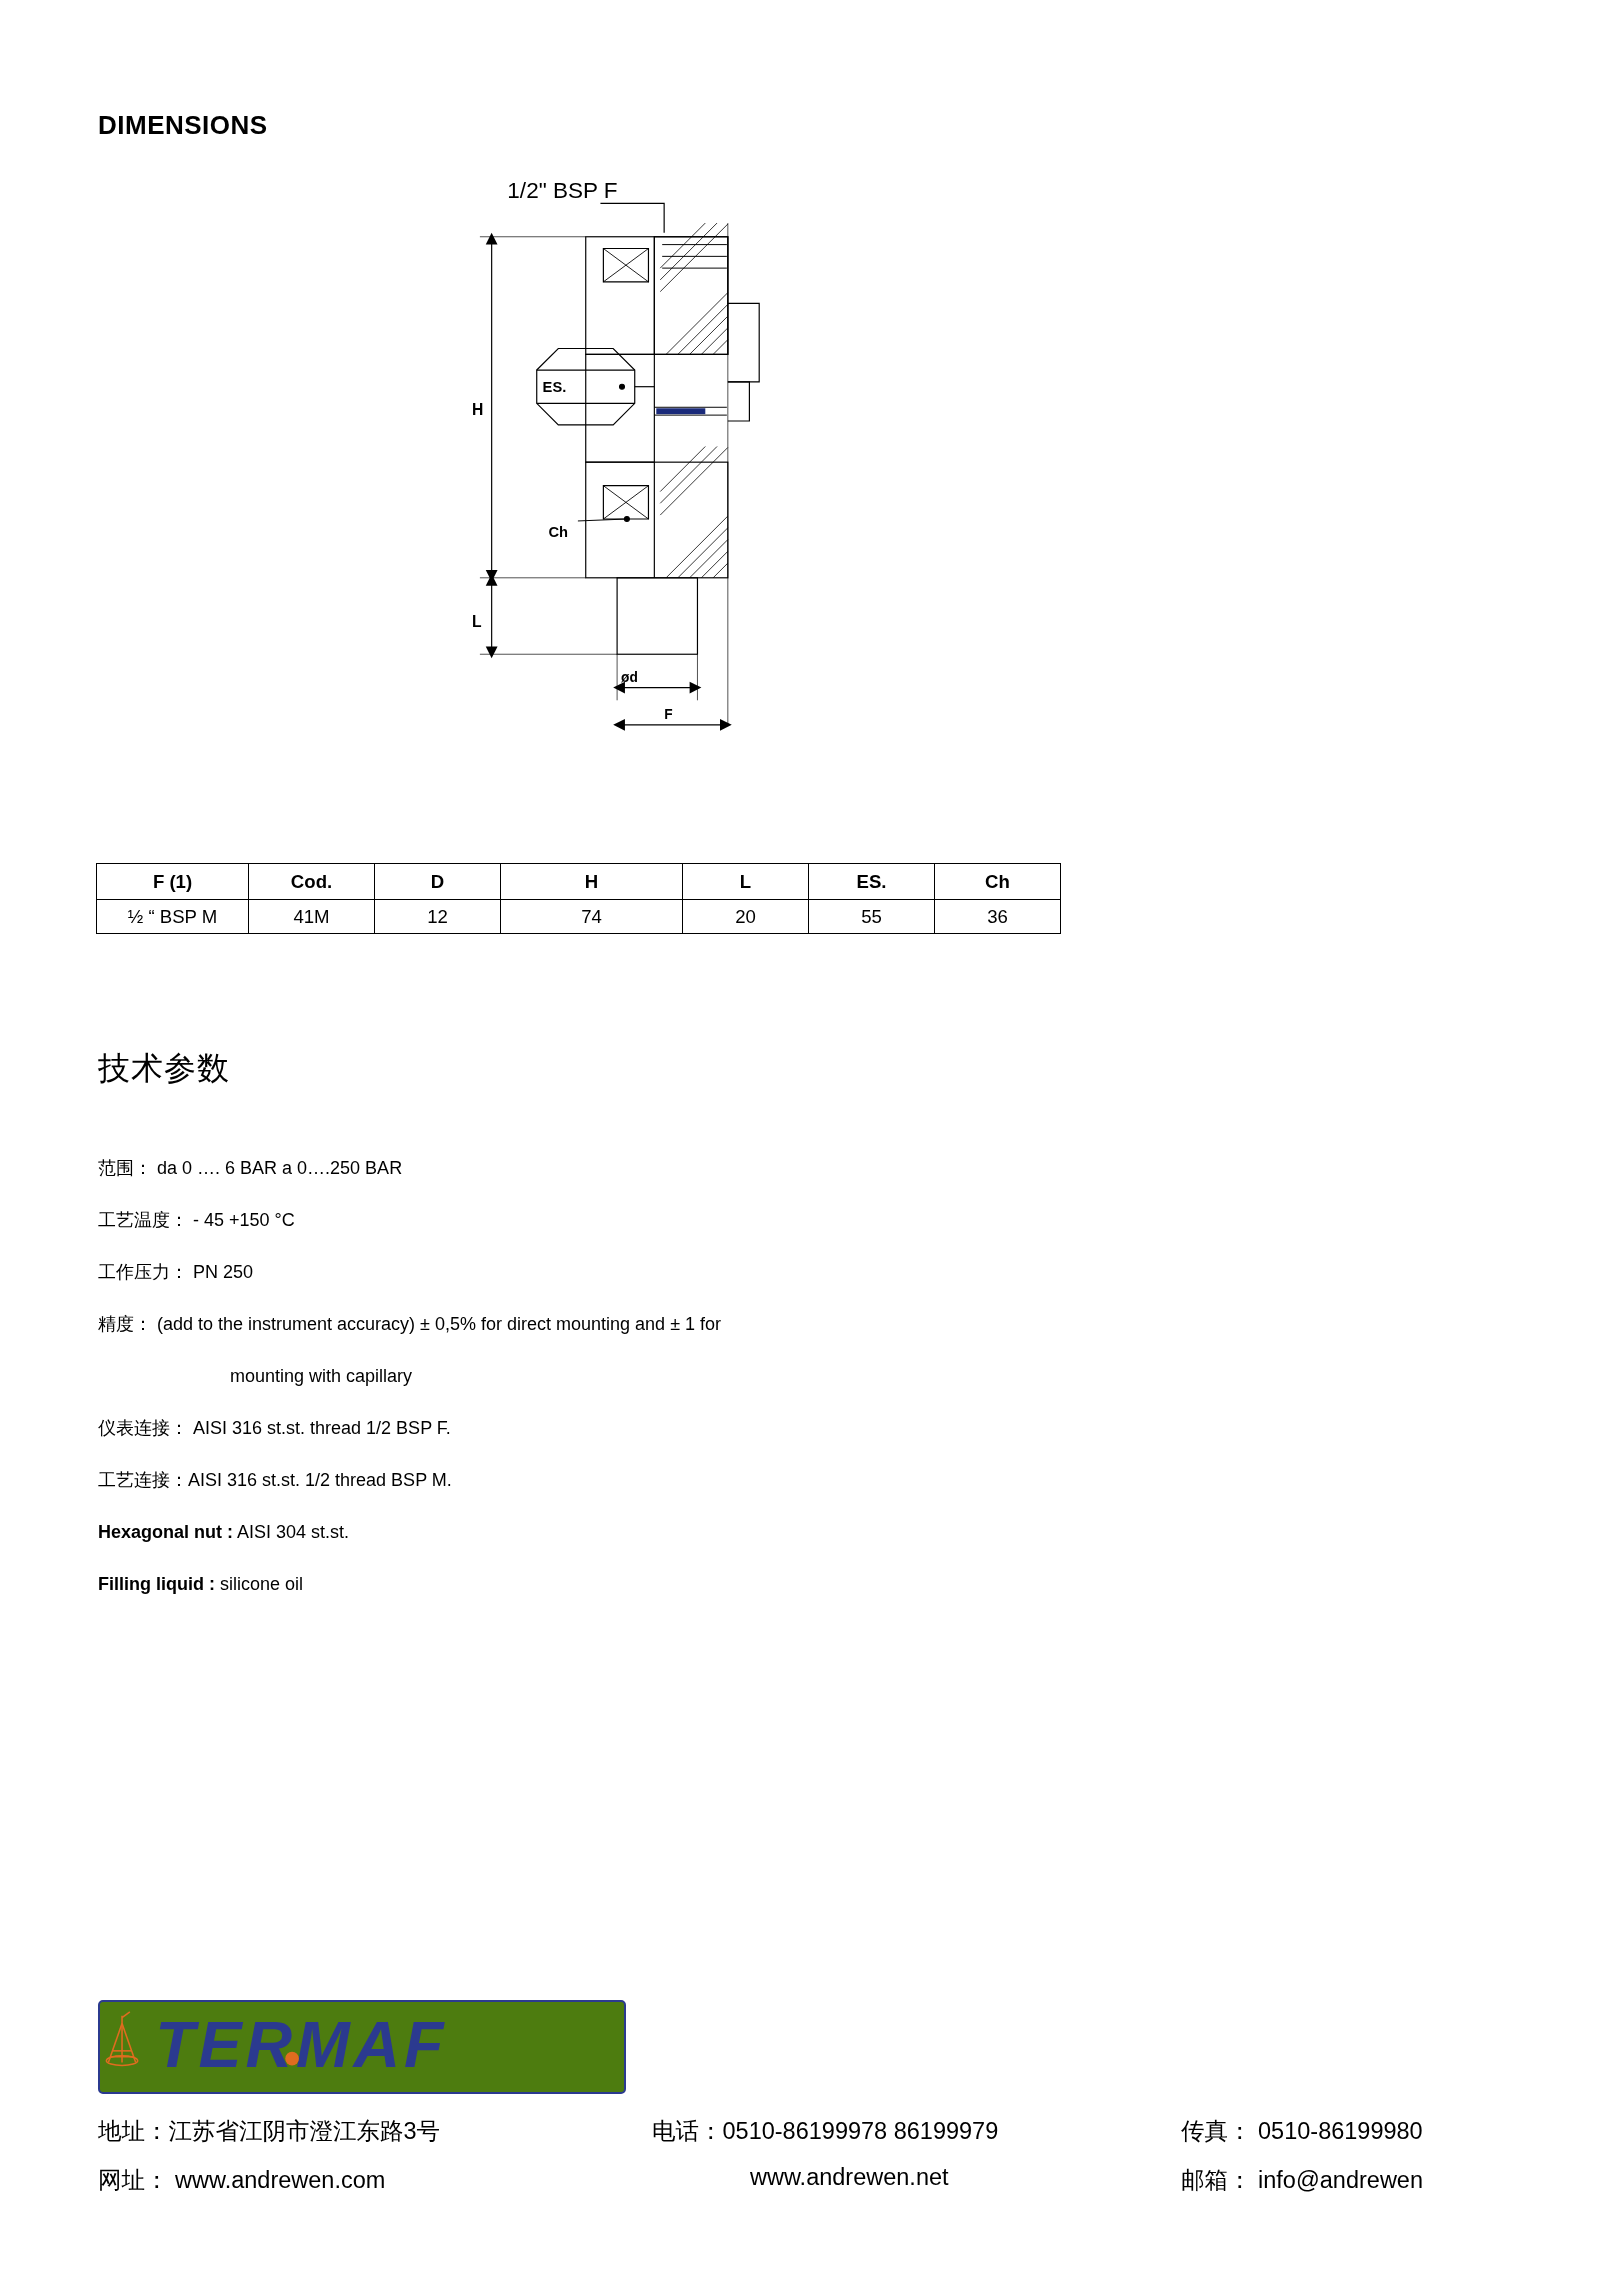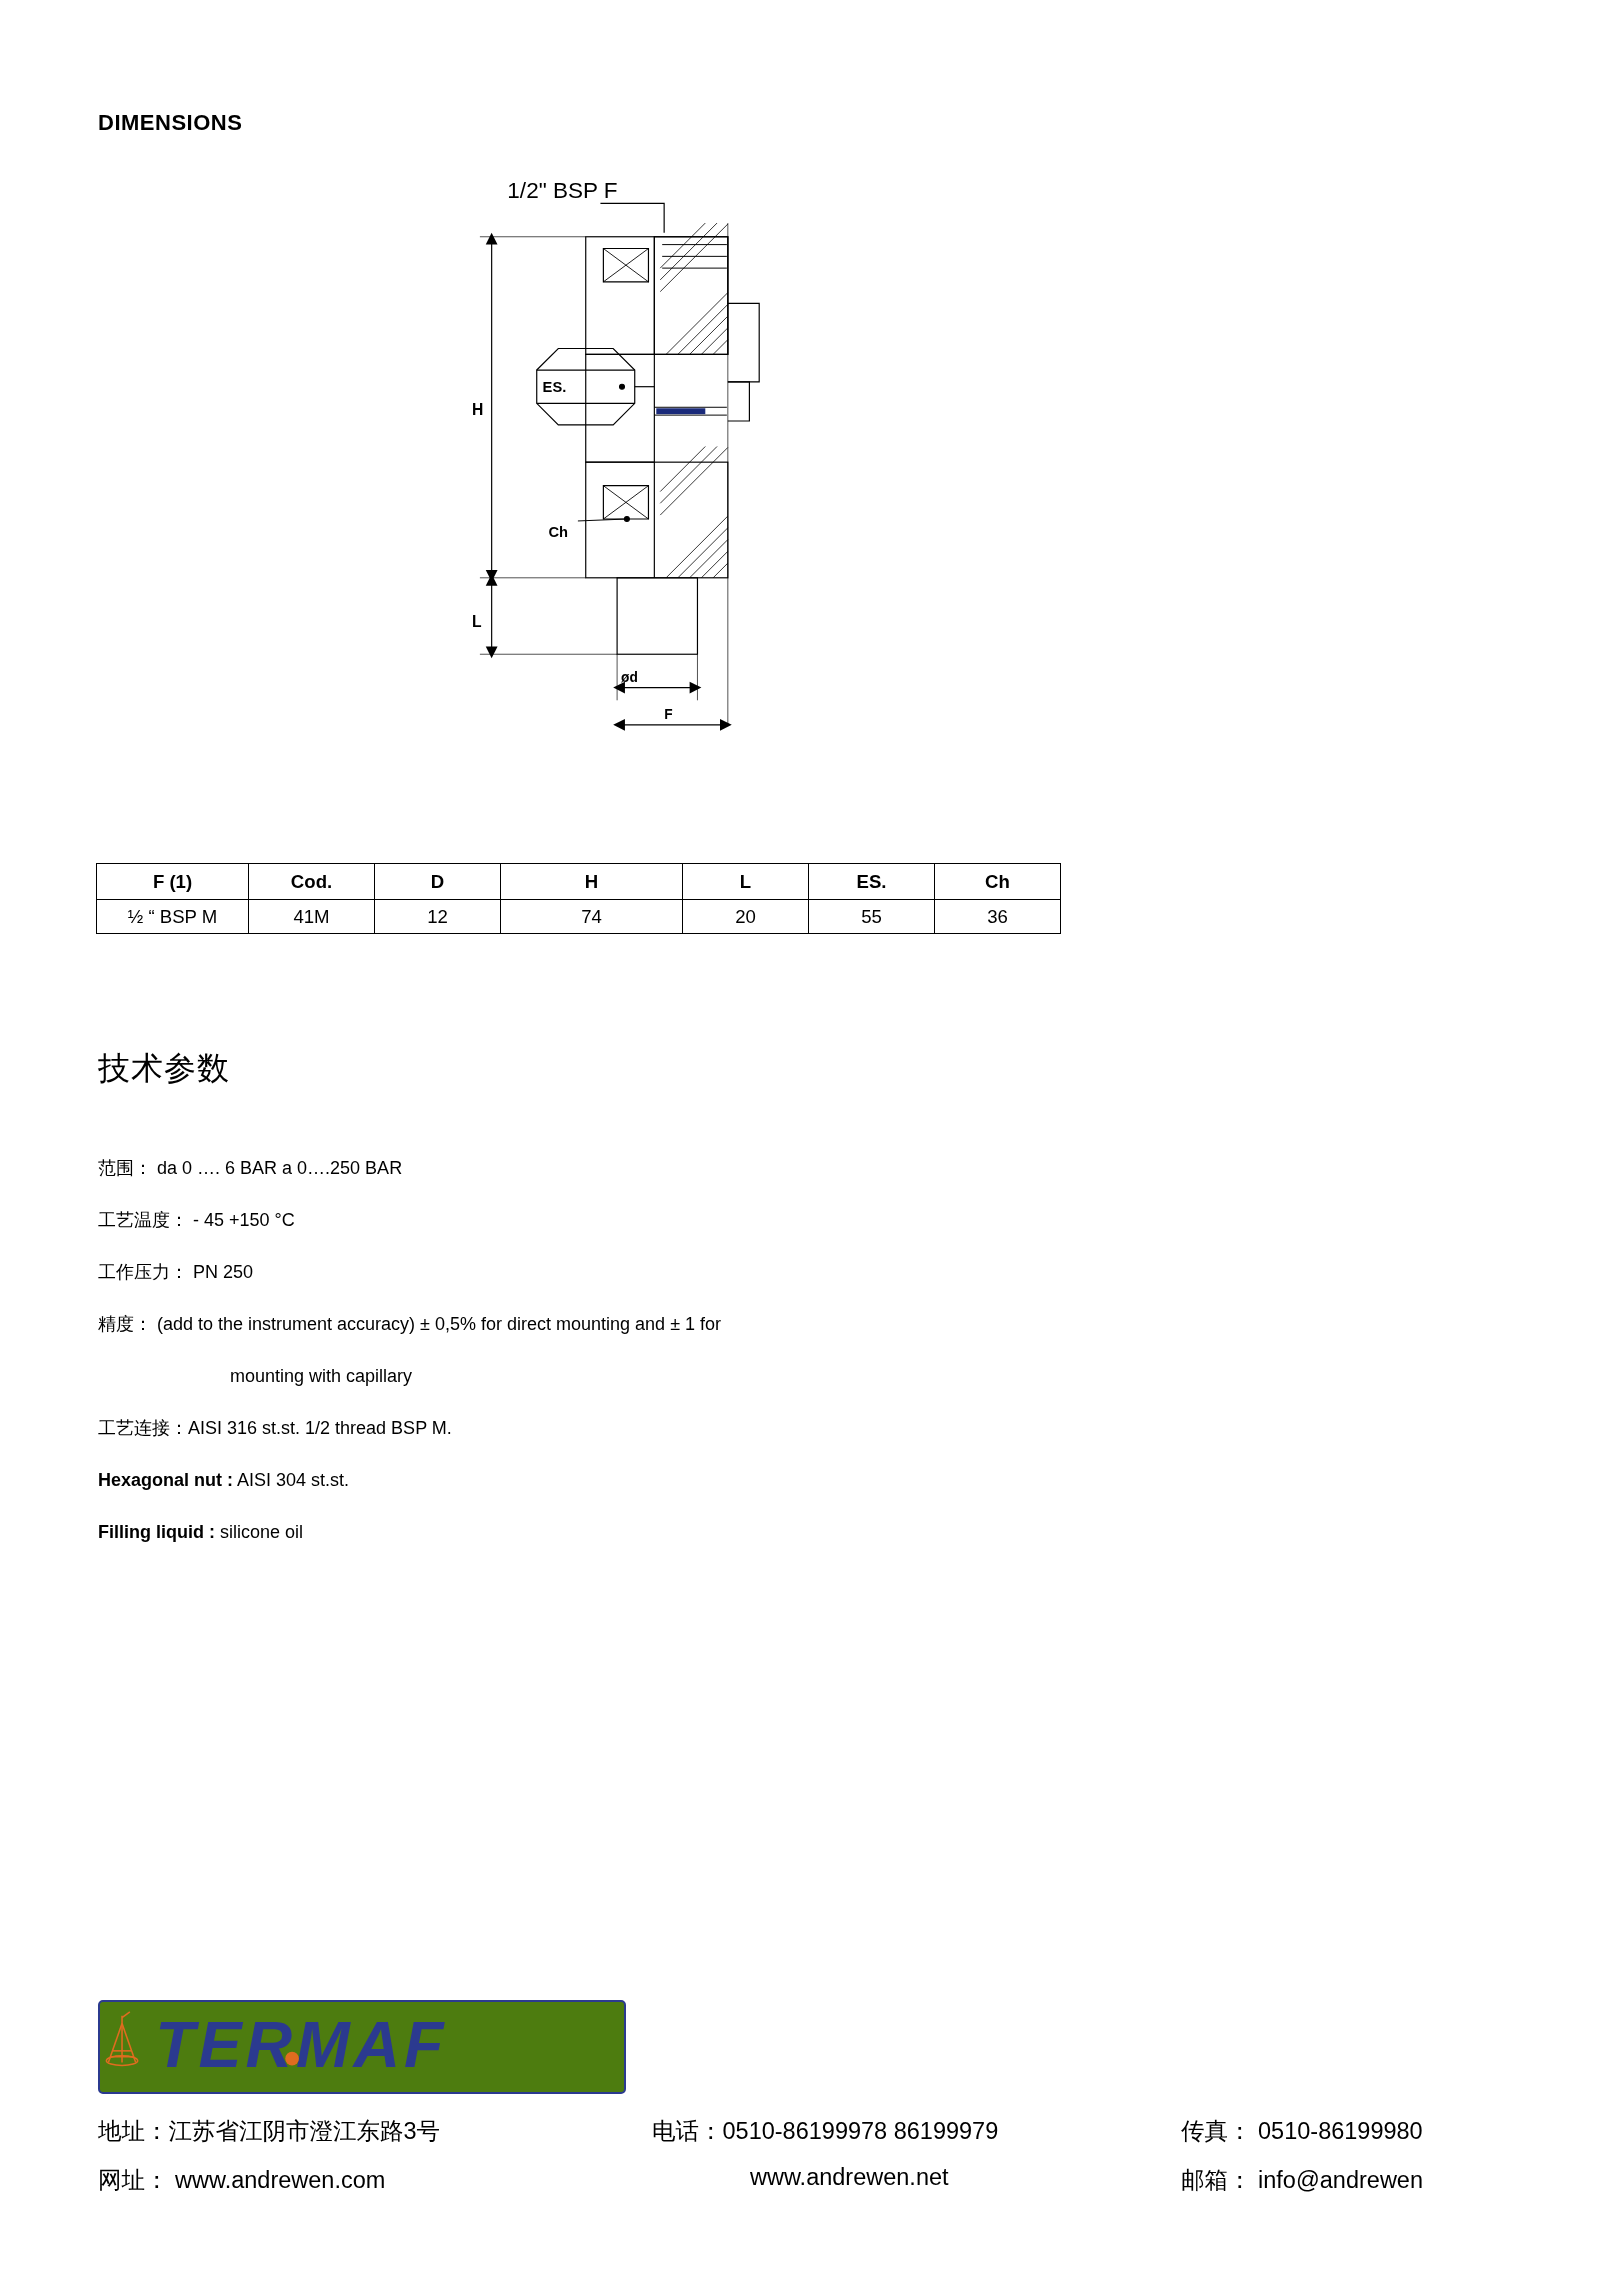--- a/index.html
+++ b/index.html
@@ -21,21 +21,21 @@
     left: 0; top: 0;
     width: 1621px;
     height: 2270px;
   }
 
   
   .dimensions-title {
     position: absolute;
     left: 98px;
     top: 110px;
-    font-size: 22px;
+    font-size: 26px;
     font-weight: bold;
     letter-spacing: 0.5px;
     text-align: center;
   }
 
   
   .drawing-wrap {
     position: absolute;
     left: 421px;
     top: 176px;
@@ -286,20 +286,23 @@
       <span class="spec-label">工艺温度：</span><span class="spec-value"> - 45 +150 °C</span>
     </div>
     <div class="spec-row">
       <span class="spec-label">工作压力：</span><span class="spec-value"> PN 250</span>
     </div>
     <div class="spec-row wrap">
       <span class="spec-label">精度：</span><span class="spec-value"> (add to the instrument accuracy) ± 0,5% for direct mounting and ± 1 for</span>
       <span class="spec-cont">mounting with capillary</span>
     </div>
     <div class="spec-row">
+      <span class="spec-label">仪表连接：</span><span class="spec-value">  AISI 316 st.st. thread 1/2  BSP F.</span>
+    </div>
+    <div class="spec-row">
       <span class="spec-label">工艺连接：</span><span class="spec-value">AISI 316 st.st. 1/2  thread BSP M.</span>
     </div>
     <div class="spec-row">
       <span class="spec-label bold-label">Hexagonal nut :</span><span class="spec-value"> AISI 304 st.st.</span>
     </div>
     <div class="spec-row">
       <span class="spec-label bold-label">Filling liquid :</span><span class="spec-value"> silicone oil</span>
     </div>
   </div>
 

